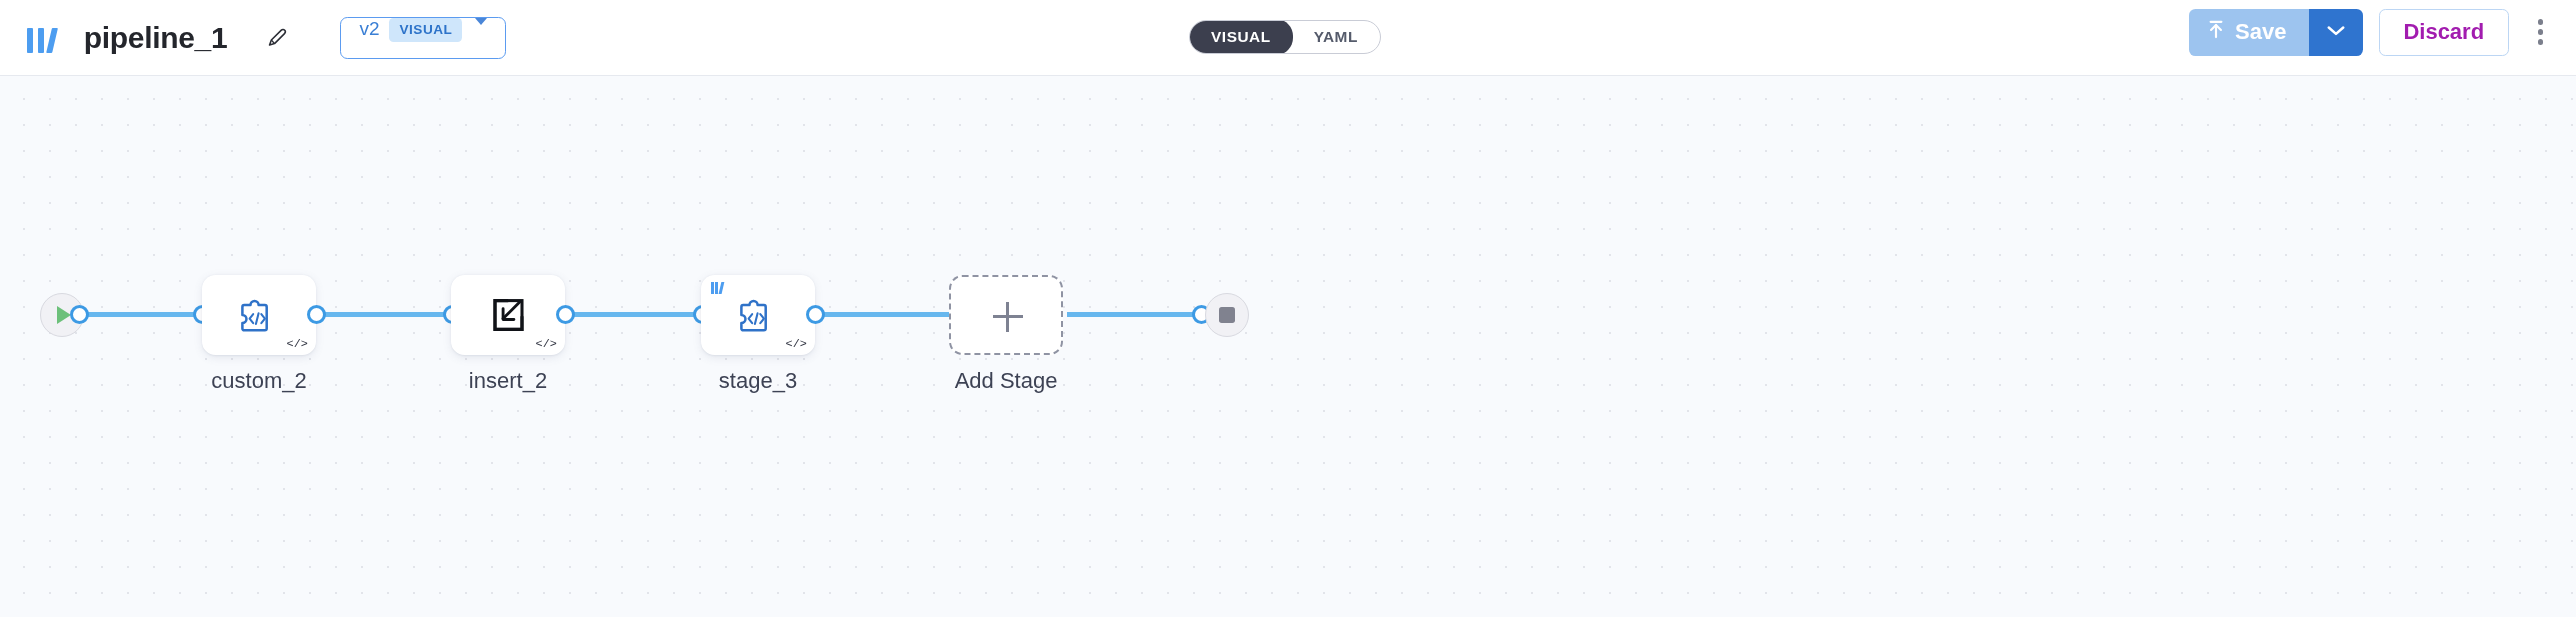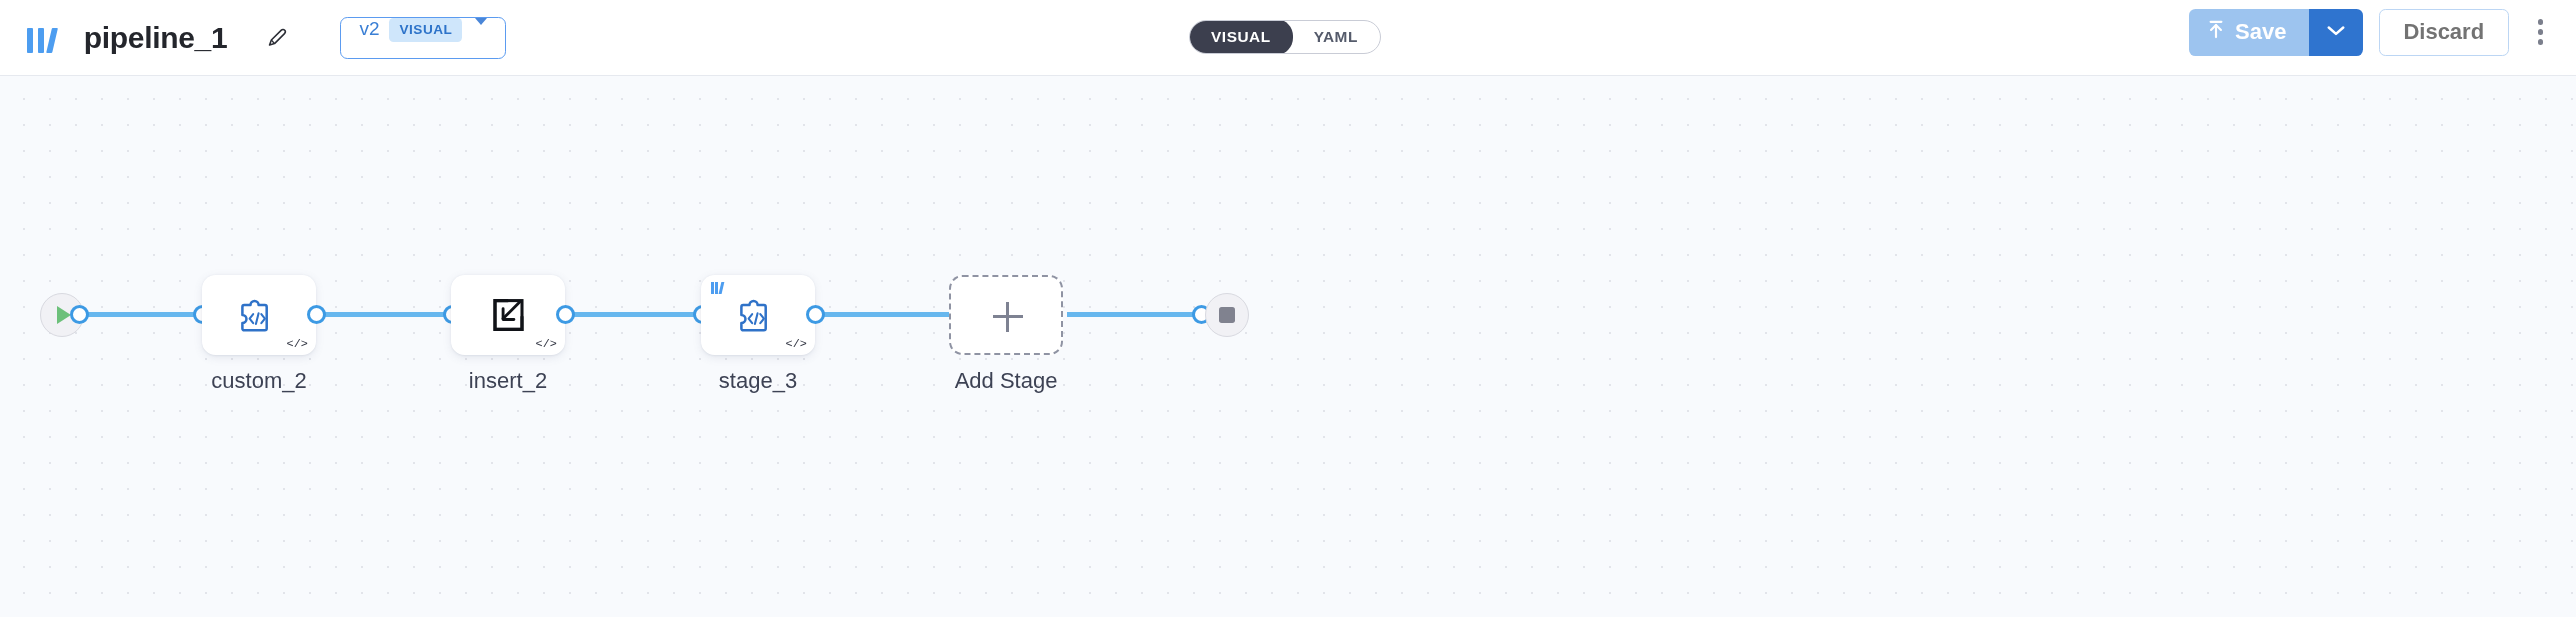--- a/index.html
+++ b/index.html
@@ -160,21 +160,21 @@
     display: flex;
     align-items: center;
     justify-content: center;
     cursor: pointer;
   }
   .discard-btn {
     height: 47px;
     border: 1.4px solid #bcd6f4;
     border-radius: 6.4px;
     background: #fff;
-    color: #737373;
+    color: #a21caf;
     font-size: 22px;
     font-weight: bold;
     display: flex;
     align-items: center;
     padding: 0 23.6px;
     cursor: pointer;
   }
   .kebab {
     width: 31px;
     height: 47px;

